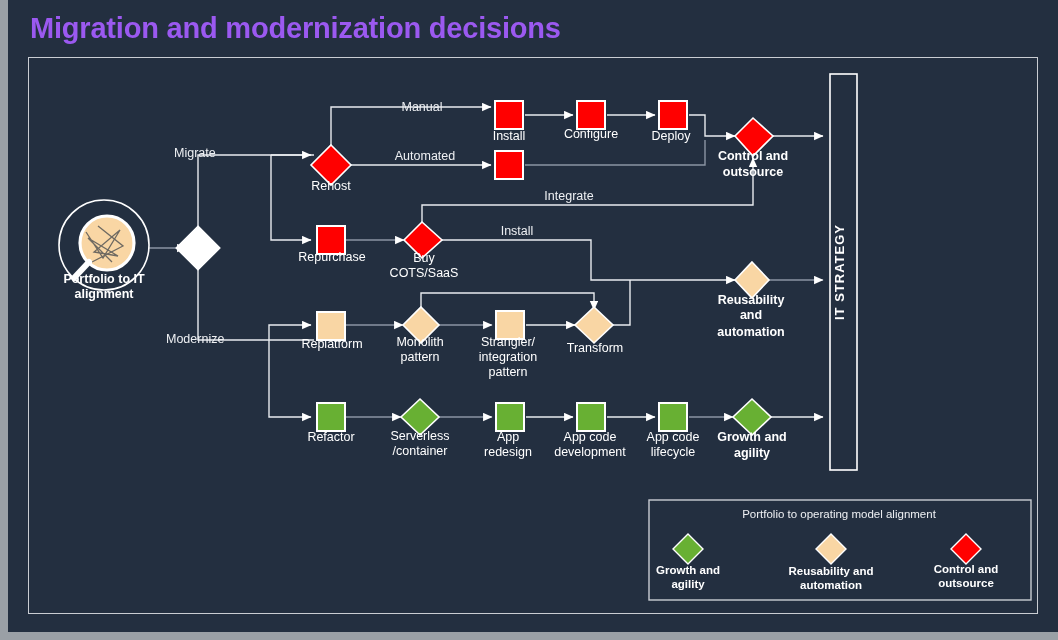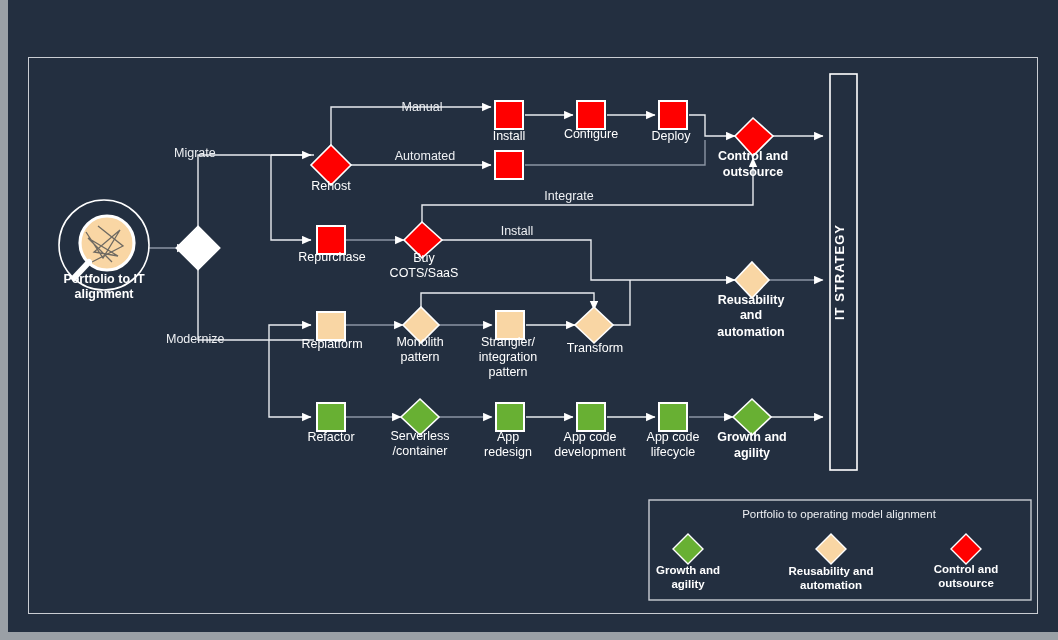--- a/index.html
+++ b/index.html
@@ -28,20 +28,21 @@
   .edgeLabel{font-family:"Liberation Sans",sans-serif;font-size:12.5px;fill:#eef0f3;}
   .legendTitle{font-family:"Liberation Sans",sans-serif;font-size:11.5px;fill:#eef0f3;}
   .legendLabel{font-family:"Liberation Sans",sans-serif;font-size:11.5px;font-weight:bold;fill:#ffffff;}
   .stratLabel{font-family:"Liberation Sans",sans-serif;font-size:13px;font-weight:bold;fill:#ffffff;letter-spacing:1px;}
 </style>
 </head>
 <body>
 
 <div id="slide">
 
+  <div id="title">Migration and modernization decisions</div>
 
   <div id="panel"></div>
 
   <svg width="1058" height="640">
     <defs>
       <marker id="arw" markerWidth="7" markerHeight="7" refX="6.4" refY="3" orient="auto">
         <path d="M0,0 L6.8,3 L0,6 Z" fill="#ffffff"></path>
       </marker>
       <marker id="arwd" markerWidth="7" markerHeight="7" refX="6.4" refY="3" orient="auto">
         <path d="M0,0 L6.8,3 L0,6 Z" fill="#ffffff"></path>

